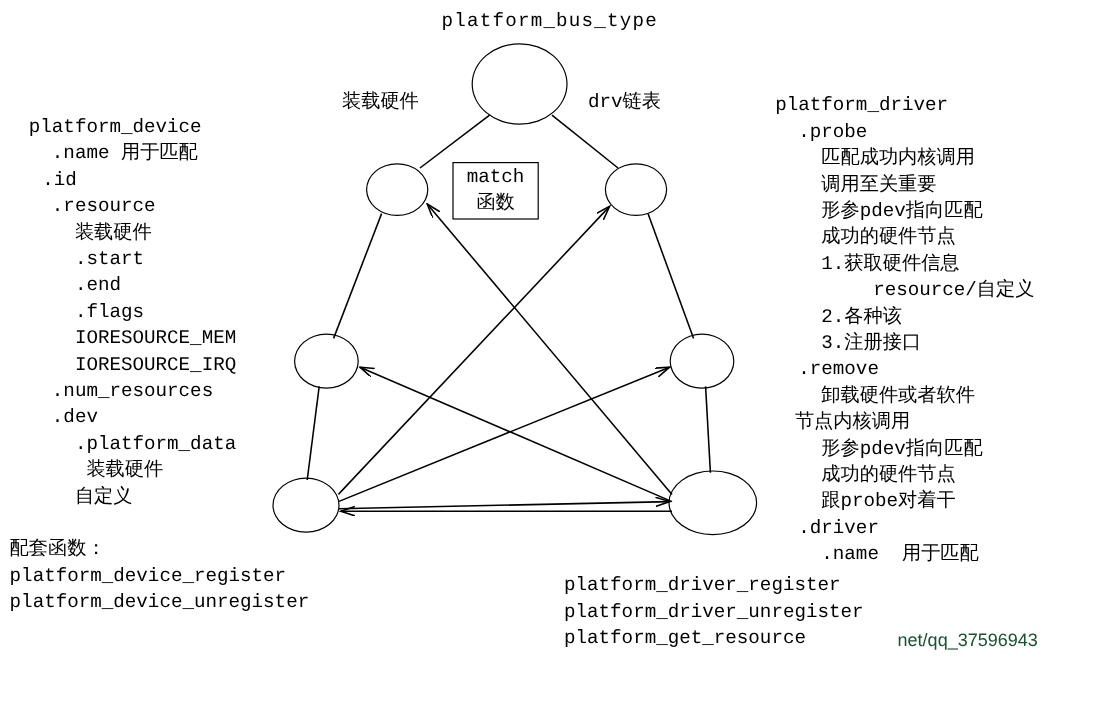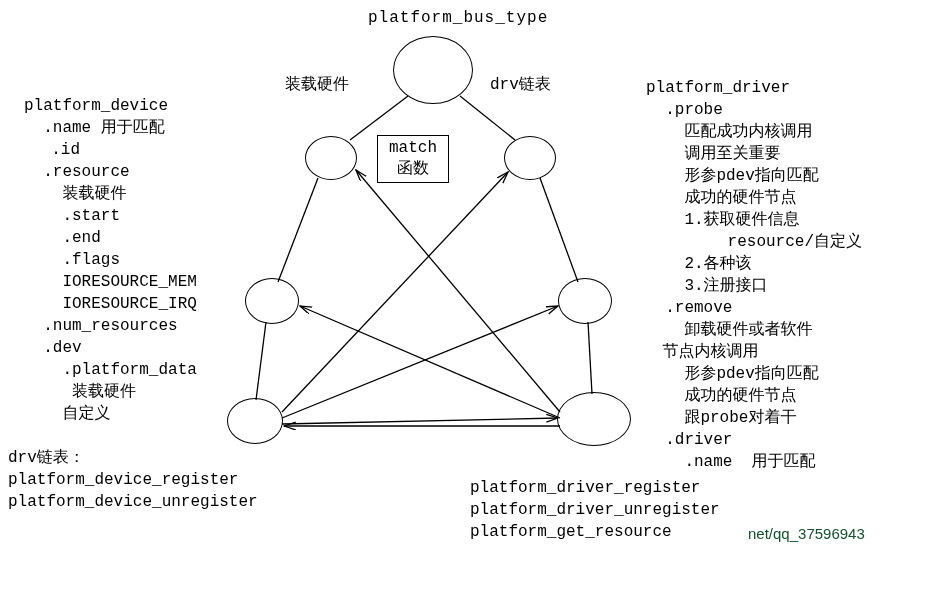--- a/index.html
+++ b/index.html
@@ -84,35 +84,35 @@
   <line x1="282" y1="418" x2="558" y2="306" stroke="#000" stroke-width="1.3" marker-end="url(#arr)"></line>
   <line x1="282" y1="424" x2="558" y2="418" stroke="#000" stroke-width="1.3" marker-end="url(#arr)"></line>
 
   <line x1="560" y1="412" x2="356" y2="170" stroke="#000" stroke-width="1.3" marker-end="url(#arr)"></line>
   <line x1="560" y1="418" x2="300" y2="306" stroke="#000" stroke-width="1.3" marker-end="url(#arr)"></line>
   <line x1="560" y1="426" x2="284" y2="426" stroke="#000" stroke-width="1.3" marker-end="url(#arr)"></line>
 </svg>
 
 <div class="label" style="left:24px; top:96px;">platform_device</div>
 <div class="label" style="left:24px; top:118px;">  .name 用于匹配</div>
-<div class="label" style="left:32px; top:140px;text-align:right;">  .id</div>
+<div class="label" style="left:16px; top:140px;text-align:right;">  .id</div>
 <div class="label" style="left:24px; top:162px;">  .resource</div>
 <div class="label" style="left:24px; top:184px;">    装载硬件</div>
 <div class="label" style="left:24px; top:206px;">    .start</div>
 <div class="label" style="left:24px; top:228px;">    .end</div>
 <div class="label" style="left:24px; top:250px;">    .flags</div>
 <div class="label" style="left:24px; top:272px;text-align:center;">    IORESOURCE_MEM</div>
 <div class="label" style="left:24px; top:294px;">    IORESOURCE_IRQ</div>
 <div class="label" style="left:24px; top:316px;">  .num_resources</div>
 <div class="label" style="left:24px; top:338px;">  .dev</div>
 <div class="label" style="left:24px; top:360px;">    .platform_data</div>
 <div class="label" style="left:24px; top:382px;">     装载硬件</div>
 <div class="label" style="left:24px; top:404px;">    自定义</div>
 
-<div class="label" style="left:8px; top:448px;">drv链表：</div>
+<div class="label" style="left:8px; top:448px;">配套函数：</div>
 <div class="label" style="left:8px; top:470px;">platform_device_register</div>
 <div class="label" style="left:8px; top:492px;">platform_device_unregister</div>
 
 <div class="label" style="left:646px; top:78px;">platform_driver</div>
 <div class="label" style="left:646px; top:100px;">  .probe</div>
 <div class="label" style="left:646px; top:122px;">    匹配成功内核调用</div>
 <div class="label" style="left:646px; top:144px;">    调用至关重要</div>
 <div class="label" style="left:646px; top:166px;">    形参pdev指向匹配</div>
 <div class="label" style="left:646px; top:188px;">    成功的硬件节点</div>
 <div class="label" style="left:646px; top:210px;">    1.获取硬件信息</div>

